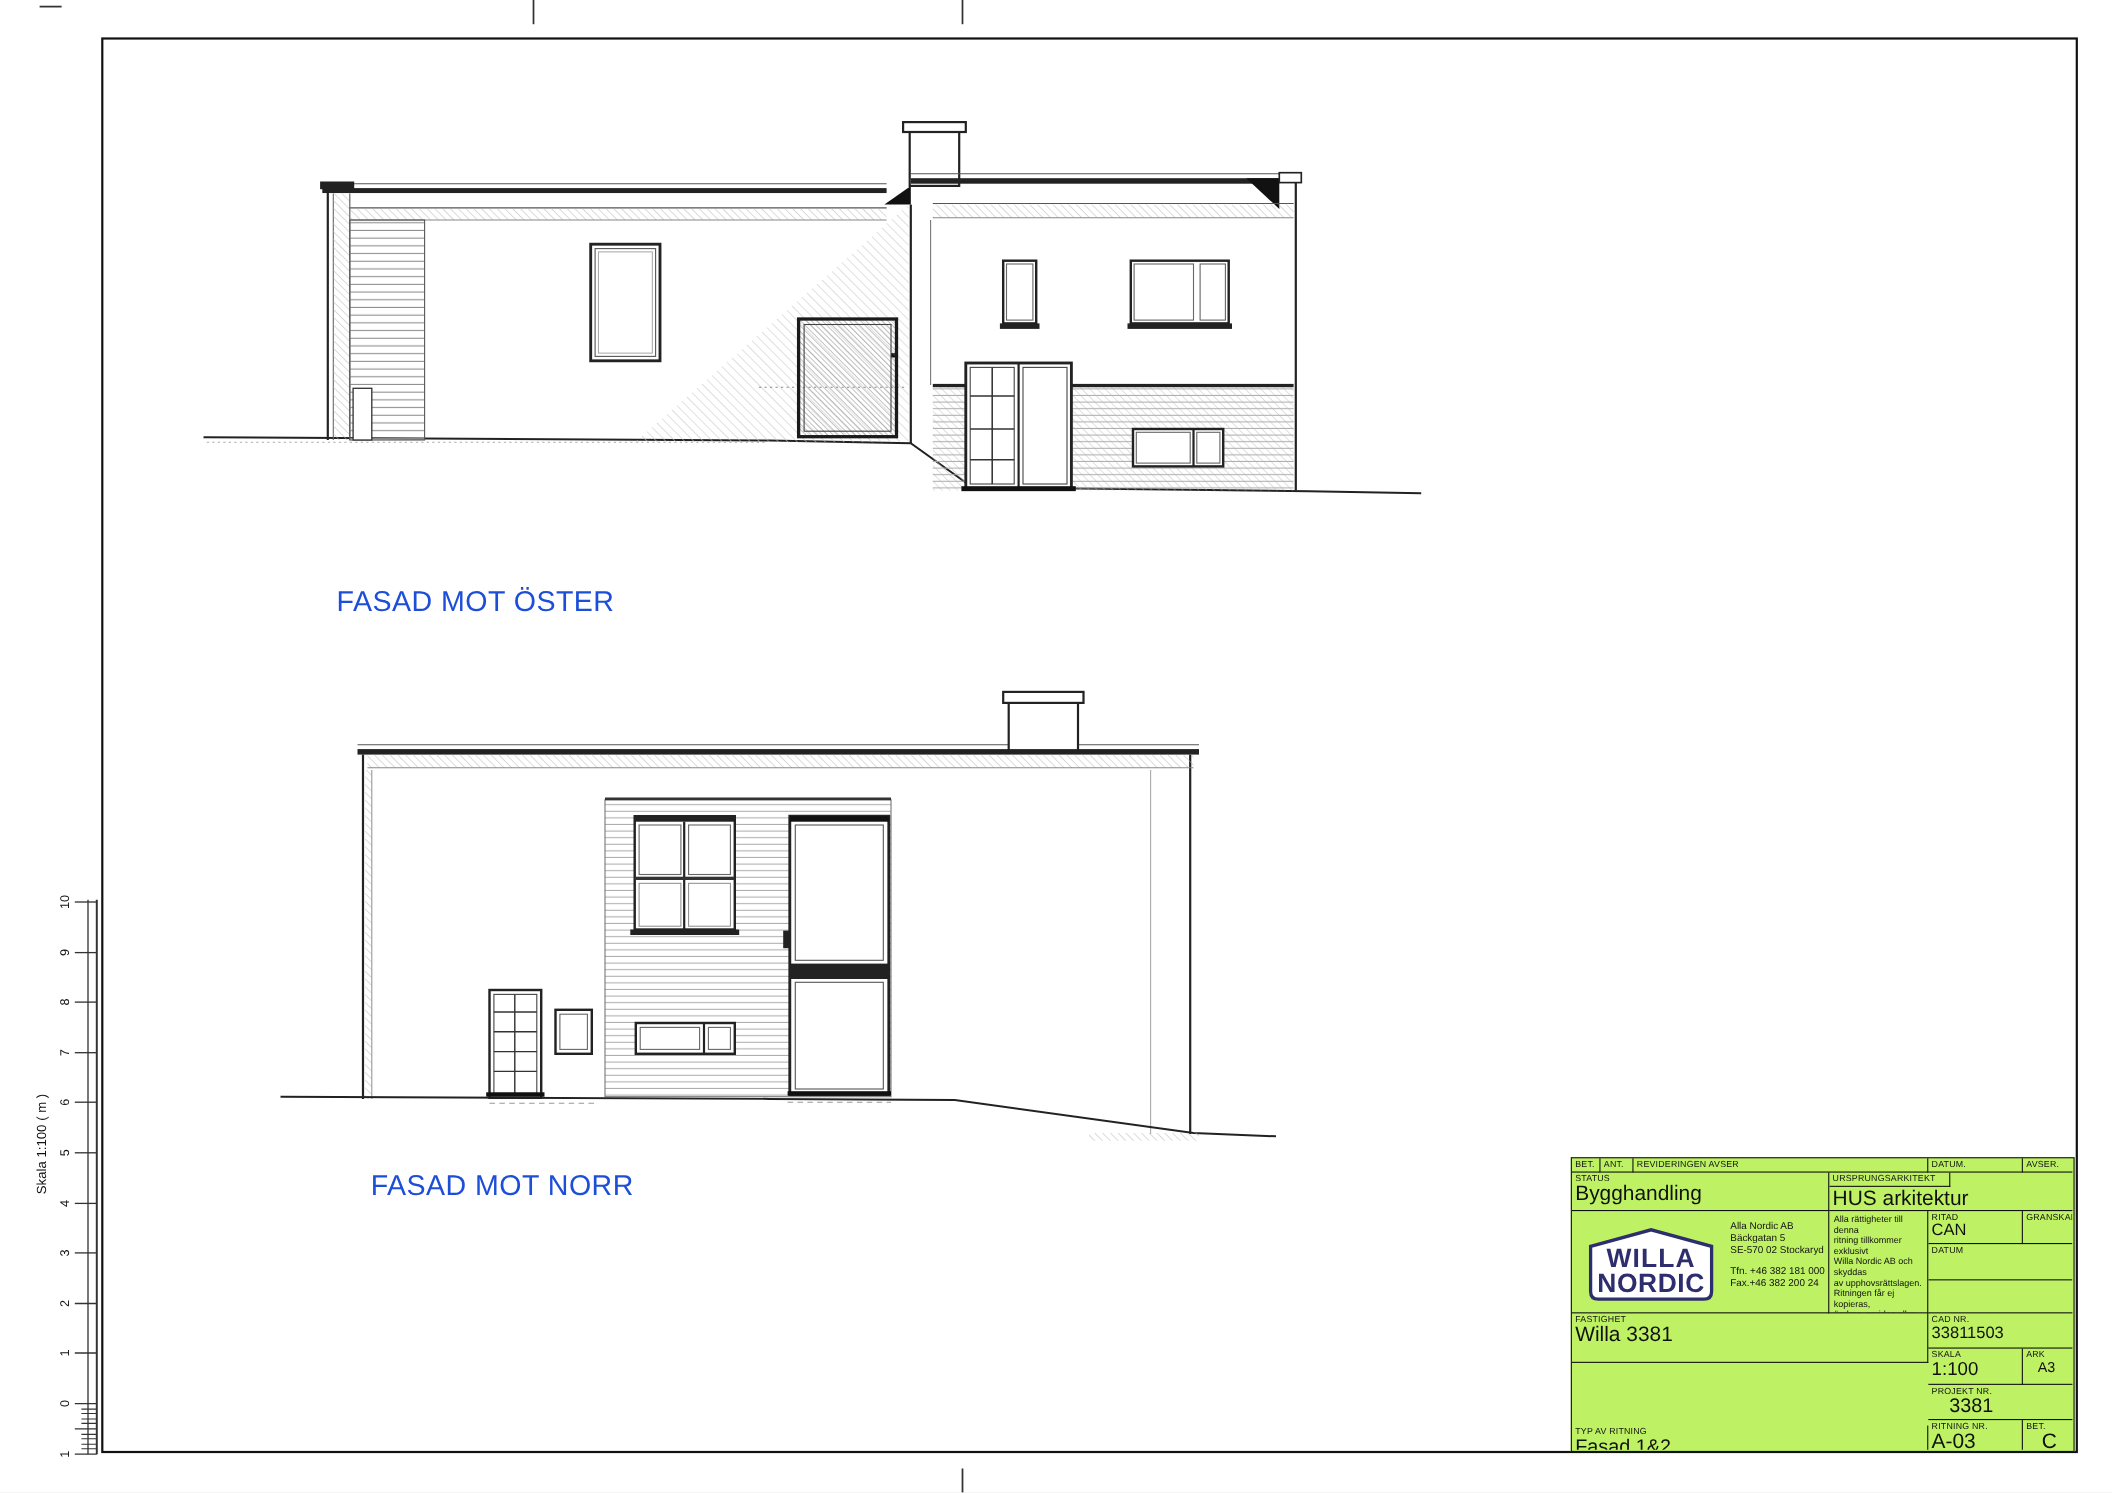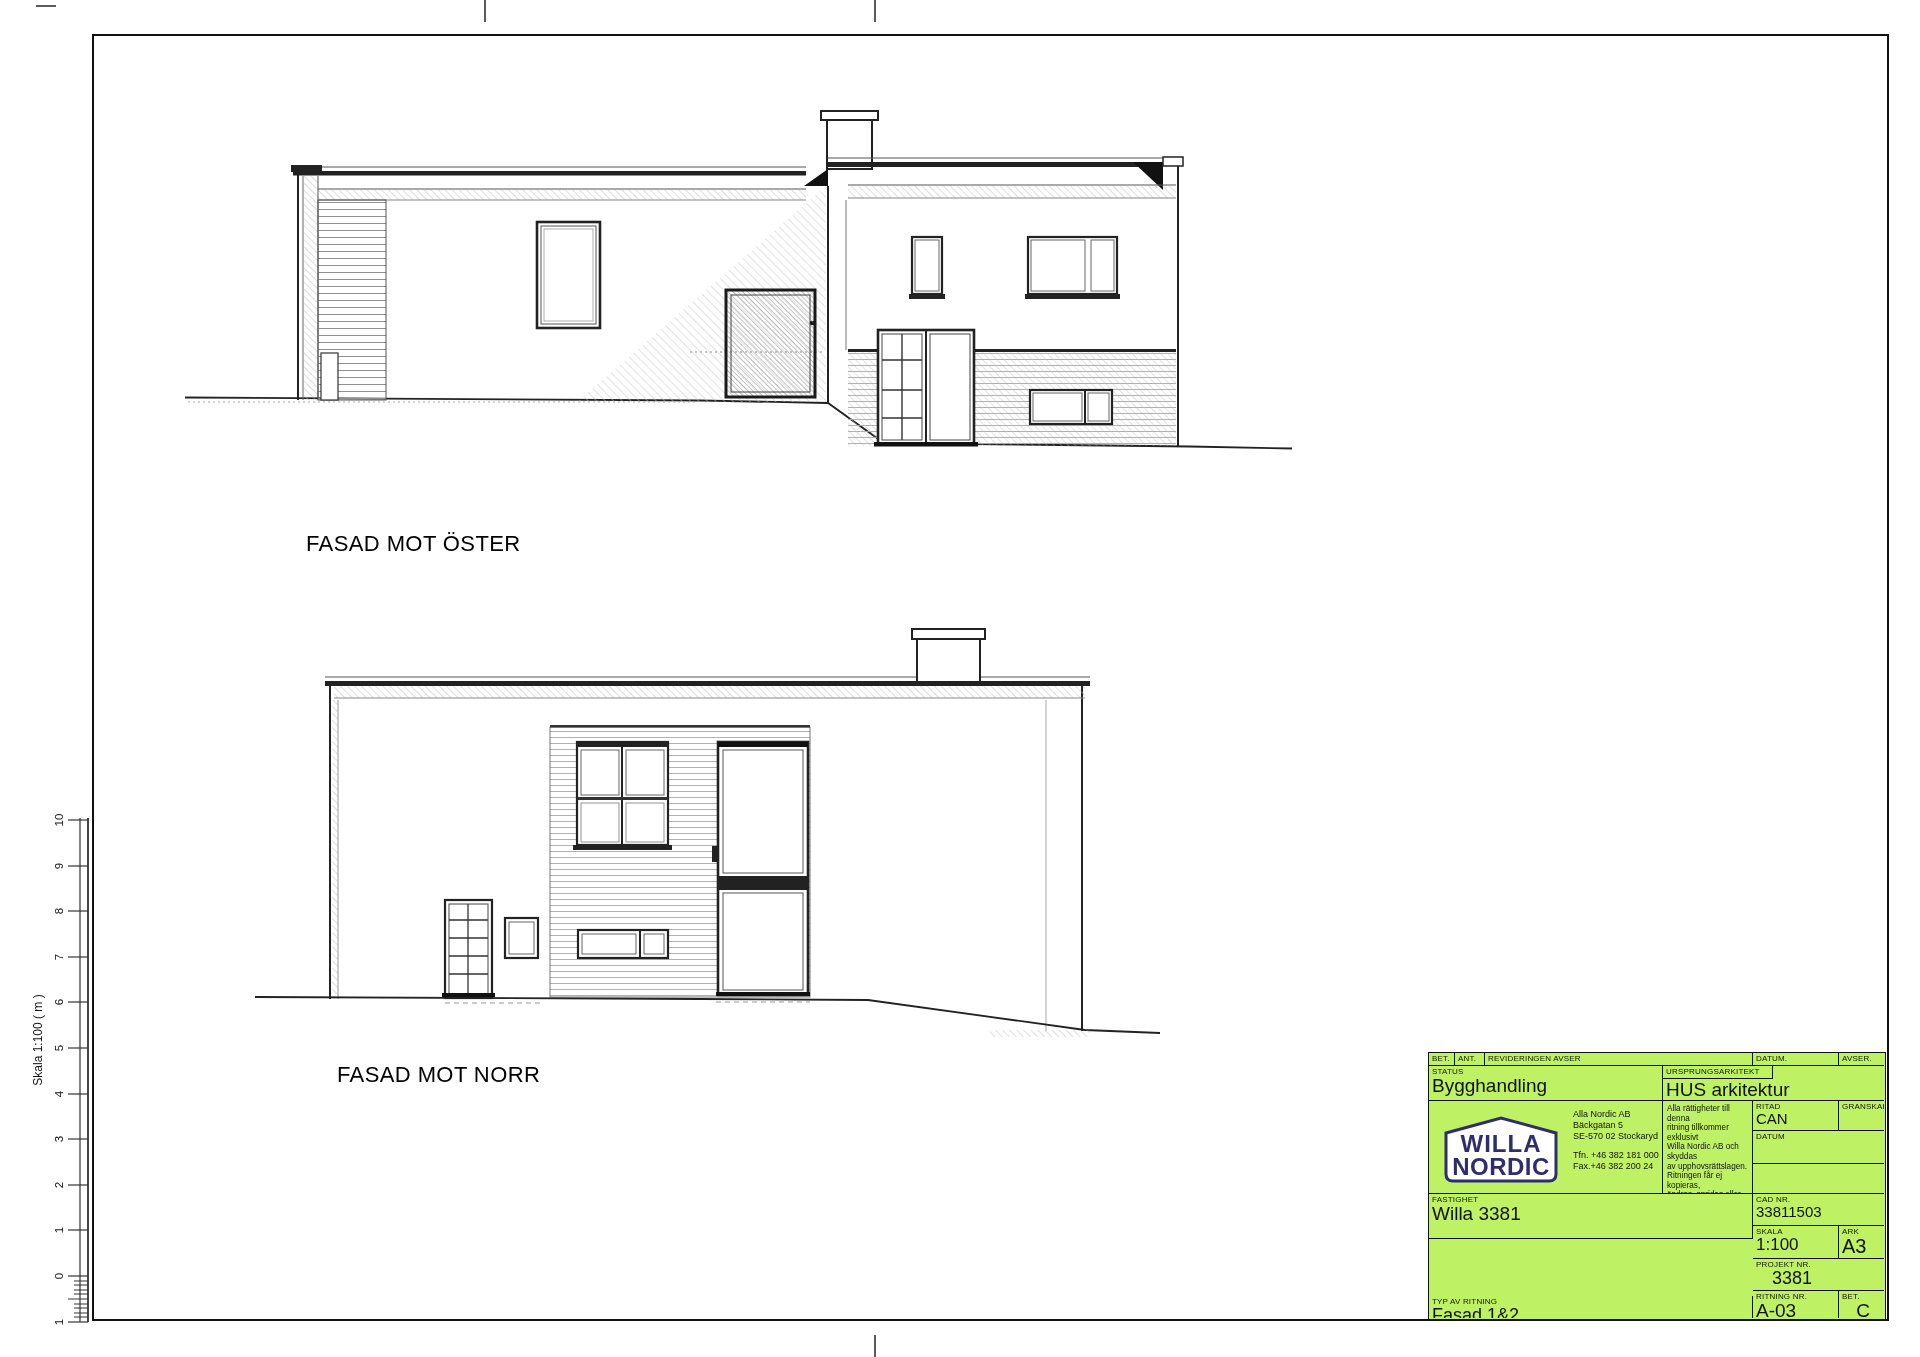--- a/index.html
+++ b/index.html
@@ -1,19 +1,19 @@
 <!DOCTYPE html>
 <html><head>
 <meta charset="utf-8">
 <style>
   html,body{margin:0;padding:0;background:#e8e8e8;}
   .page{position:relative;width:1920px;height:1357px;background:#ffffff;
         font-family:"Liberation Sans",sans-serif;overflow:hidden;color:#111;}
   svg.drawing{position:absolute;left:0;top:0;}
-  .fig-label{position:absolute;font-size:22px;letter-spacing:.4px;color:#000000;white-space:nowrap;}
+  .fig-label{position:absolute;font-size:26px;letter-spacing:.4px;color:#1d4ed8;white-space:nowrap;}
   
   .tb{position:absolute;left:1428px;top:1052px;width:458px;height:268px;
       border:1.6px solid #111;box-sizing:border-box;background:#bef264;}
   .tb .cell{position:absolute;box-sizing:border-box;overflow:hidden;}
   .tb .lab{display:block;font-size:8px;letter-spacing:.2px;padding:1px 0 0 3px;color:#111;white-space:nowrap;}
   .tb .val-lg{font-size:19px;line-height:1.04;padding-left:3px;white-space:nowrap;}
   .tb .val-md{font-size:15px;line-height:1.05;padding-left:3px;white-space:nowrap;}
   .br{border-right:1px solid #111;} .bb{border-bottom:1px solid #111;}
   .copyright{font-size:8.2px;line-height:9.6px;padding:3px 2px 0 4px;}
   .addr{font-size:9px;line-height:11px;white-space:nowrap;}
@@ -336,21 +336,21 @@
     <div class="cell bb" style="left:324px;top:141px;width:131px;height:32px;">
       <span class="lab">CAD NR.</span>
       <div class="val-md">33811503</div>
     </div>
     <div class="cell br bb" style="left:324px;top:173px;width:86px;height:33px;">
       <span class="lab">SKALA</span>
       <div class="val-lg" style="font-size:17px;">1:100</div>
     </div>
     <div class="cell bb" style="left:410px;top:173px;width:45px;height:33px;">
       <span class="lab">ARK</span>
-      <div class="val-lg" style="font-size:20px;text-align:left;padding-right:5px;">A3</div>
+      <div class="val-lg" style="font-size:13px;text-align:center;padding-right:5px;">A3</div>
     </div>
 
     <div class="cell bb" style="left:324px;top:206px;width:131px;height:32px;">
       <span class="lab">PROJEKT NR.</span>
       <div class="val-lg" style="font-size:18px;margin-left:16px;">3381</div>
     </div>
 
     <div class="cell br" style="left:0;top:243px;width:324px;height:22px;">
       <span class="lab">TYP AV RITNING</span>
       <div class="val-lg" style="font-size:18px;">Fasad 1&amp;2</div>

